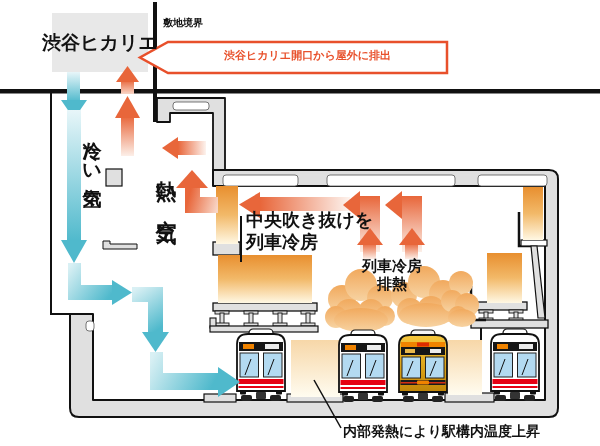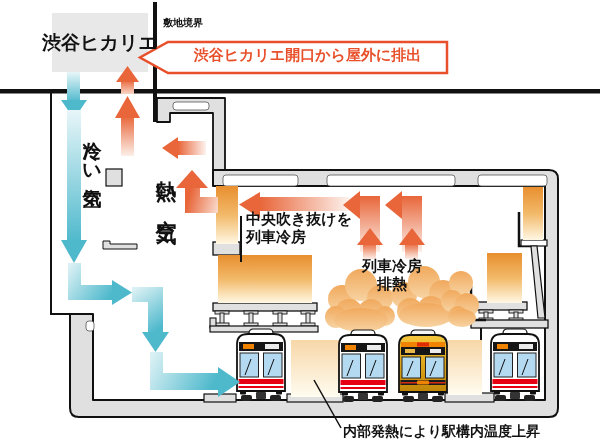--- a/index.html
+++ b/index.html
@@ -4,24 +4,24 @@
 <style>
   html,body{margin:0;padding:0;background:#fff;}
   #stage{position:relative;width:600px;height:446px;background:#fff;overflow:hidden;
          font-family:"Liberation Sans","DejaVu Sans",sans-serif;}
   #stage svg{position:absolute;left:0;top:0;}
   .lbl{position:absolute;color:#111;font-weight:bold;white-space:nowrap;}
   .building{left:52px;top:13px;width:96px;height:59px;display:flex;flex-direction:row;
             align-items:center;justify-content:center;font-size:19px;line-height:1.25;}
   .site-boundary{left:163px;top:16px;font-size:10px;}
   .callout-text{left:168px;top:42px;width:279px;height:27px;display:flex;align-items:center;
-                justify-content:center;font-size:15px;color:#E8502B;}
+                justify-content:center;font-size:11px;color:#E8502B;}
   .cold-air{left:79px;top:127px;writing-mode:vertical-rl;font-size:19px;letter-spacing:1px;}
   .hot-air{left:152px;top:164px;writing-mode:vertical-rl;font-size:21px;letter-spacing:7px;}
-  .atrium{left:246px;top:210px;font-size:15px;line-height:1.22;}
+  .atrium{left:246px;top:210px;font-size:18px;line-height:1.22;}
   .train-ac{left:352px;top:257px;width:80px;text-align:center;font-size:15px;line-height:1.18;}
   .bottom-note{left:343px;top:423px;font-size:14px;}
 </style>
 </head>
 <body>
 
 <div id="stage">
 
 <svg width="600" height="446" viewBox="0 0 600 446">
   <defs>

